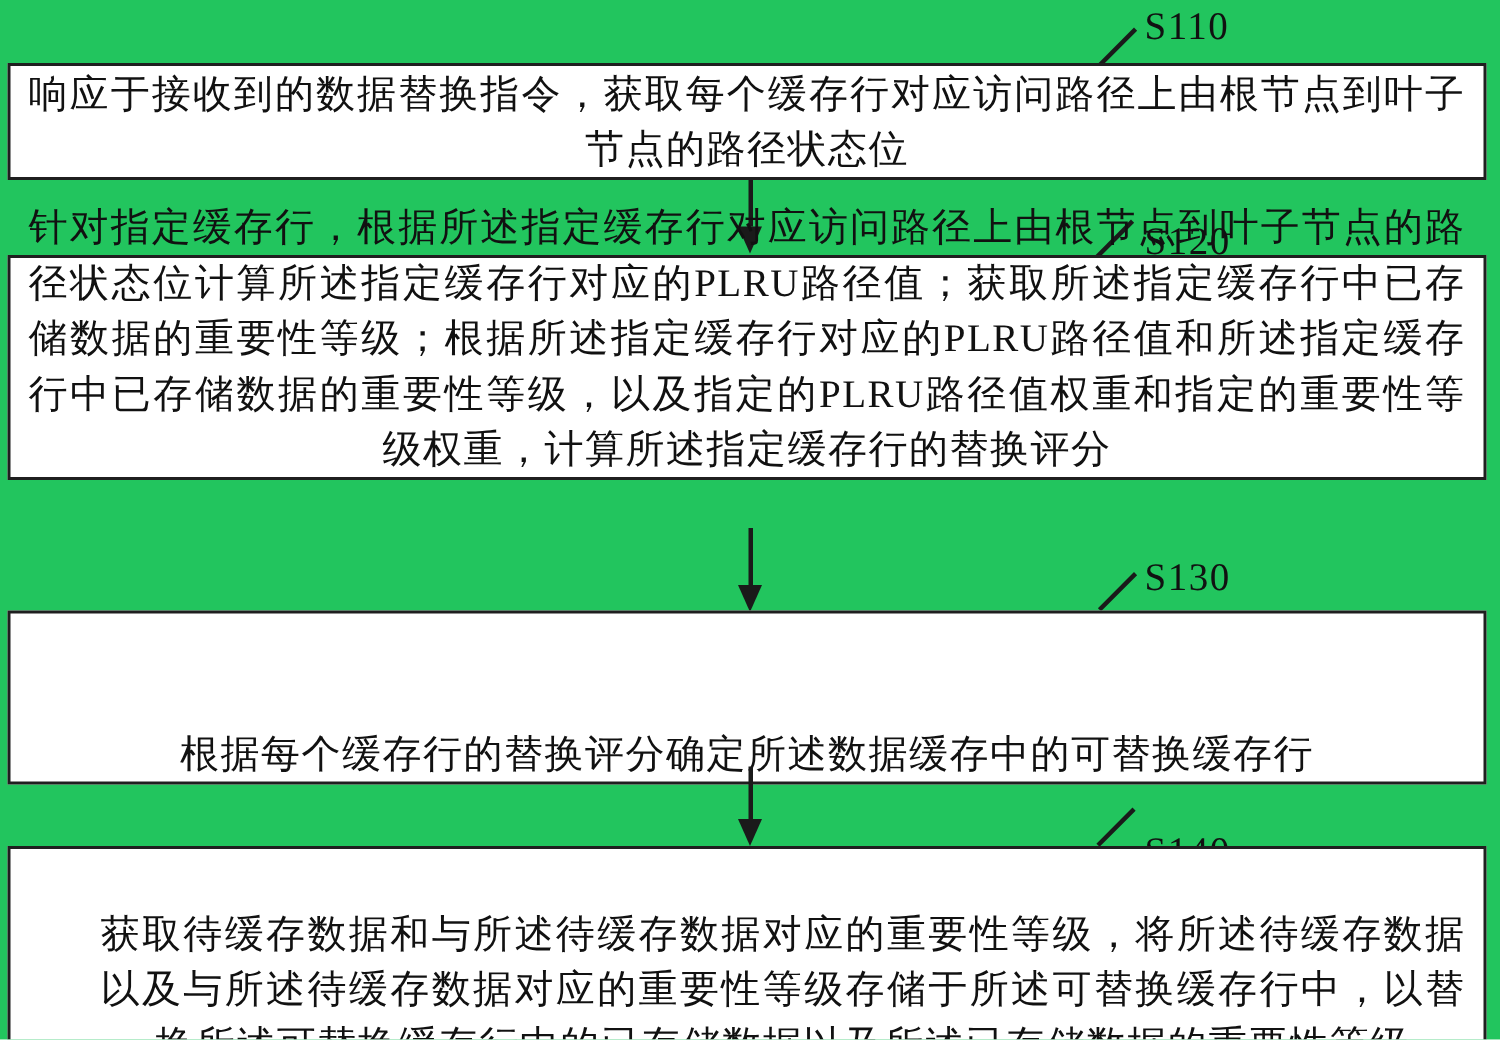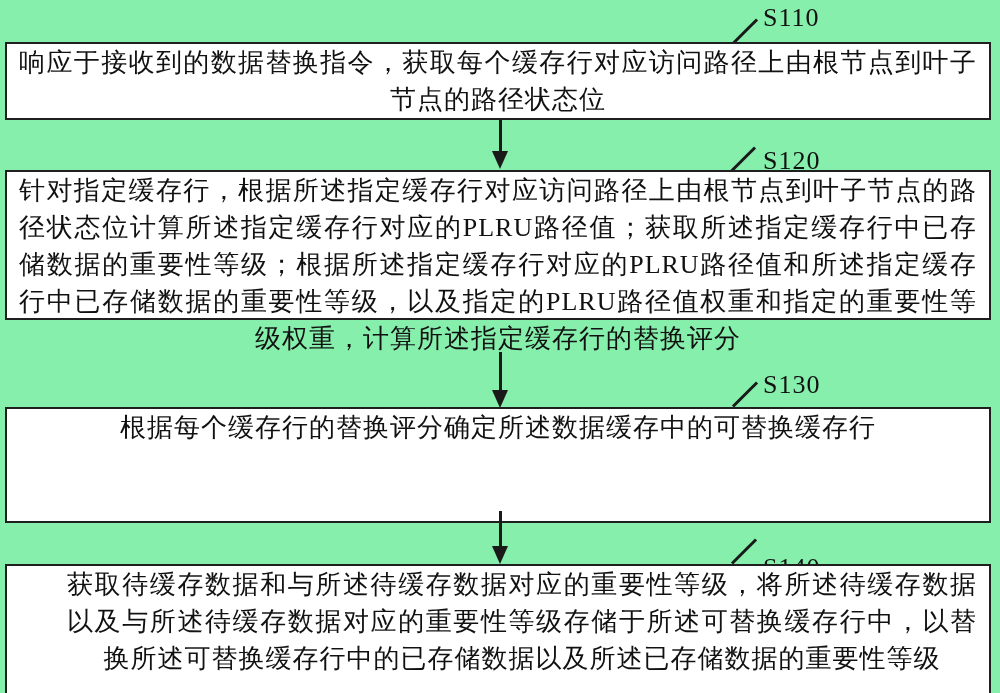--- a/index.html
+++ b/index.html
@@ -4,34 +4,34 @@
 <style>
   html, body {
     margin: 0;
     padding: 0;
     background: #ffffff;
   }
   .canvas {
     position: relative;
     width: 1000px;
     height: 693px;
-    background: #86efac;
+    background: #22c55e;
     font-family: "Liberation Serif", "DejaVu Serif", serif;
     color: #111111;
     overflow: hidden;
   }
   .step-box {
     position: absolute;
     left: 5px;
     width: 986px;
     border: 2px solid #1f1f1f;
     background: #ffffff;
     box-sizing: border-box;
     display: flex;
-    align-items: flex-start;
+    align-items: flex-end;
   }
   .step-text {
     width: 100%;
     margin: 0;
     padding: 0 12px;
     font-size: 26px;
     line-height: 37px;
     text-align: justify;
     text-align-last: center;
     text-justify: inter-character;

